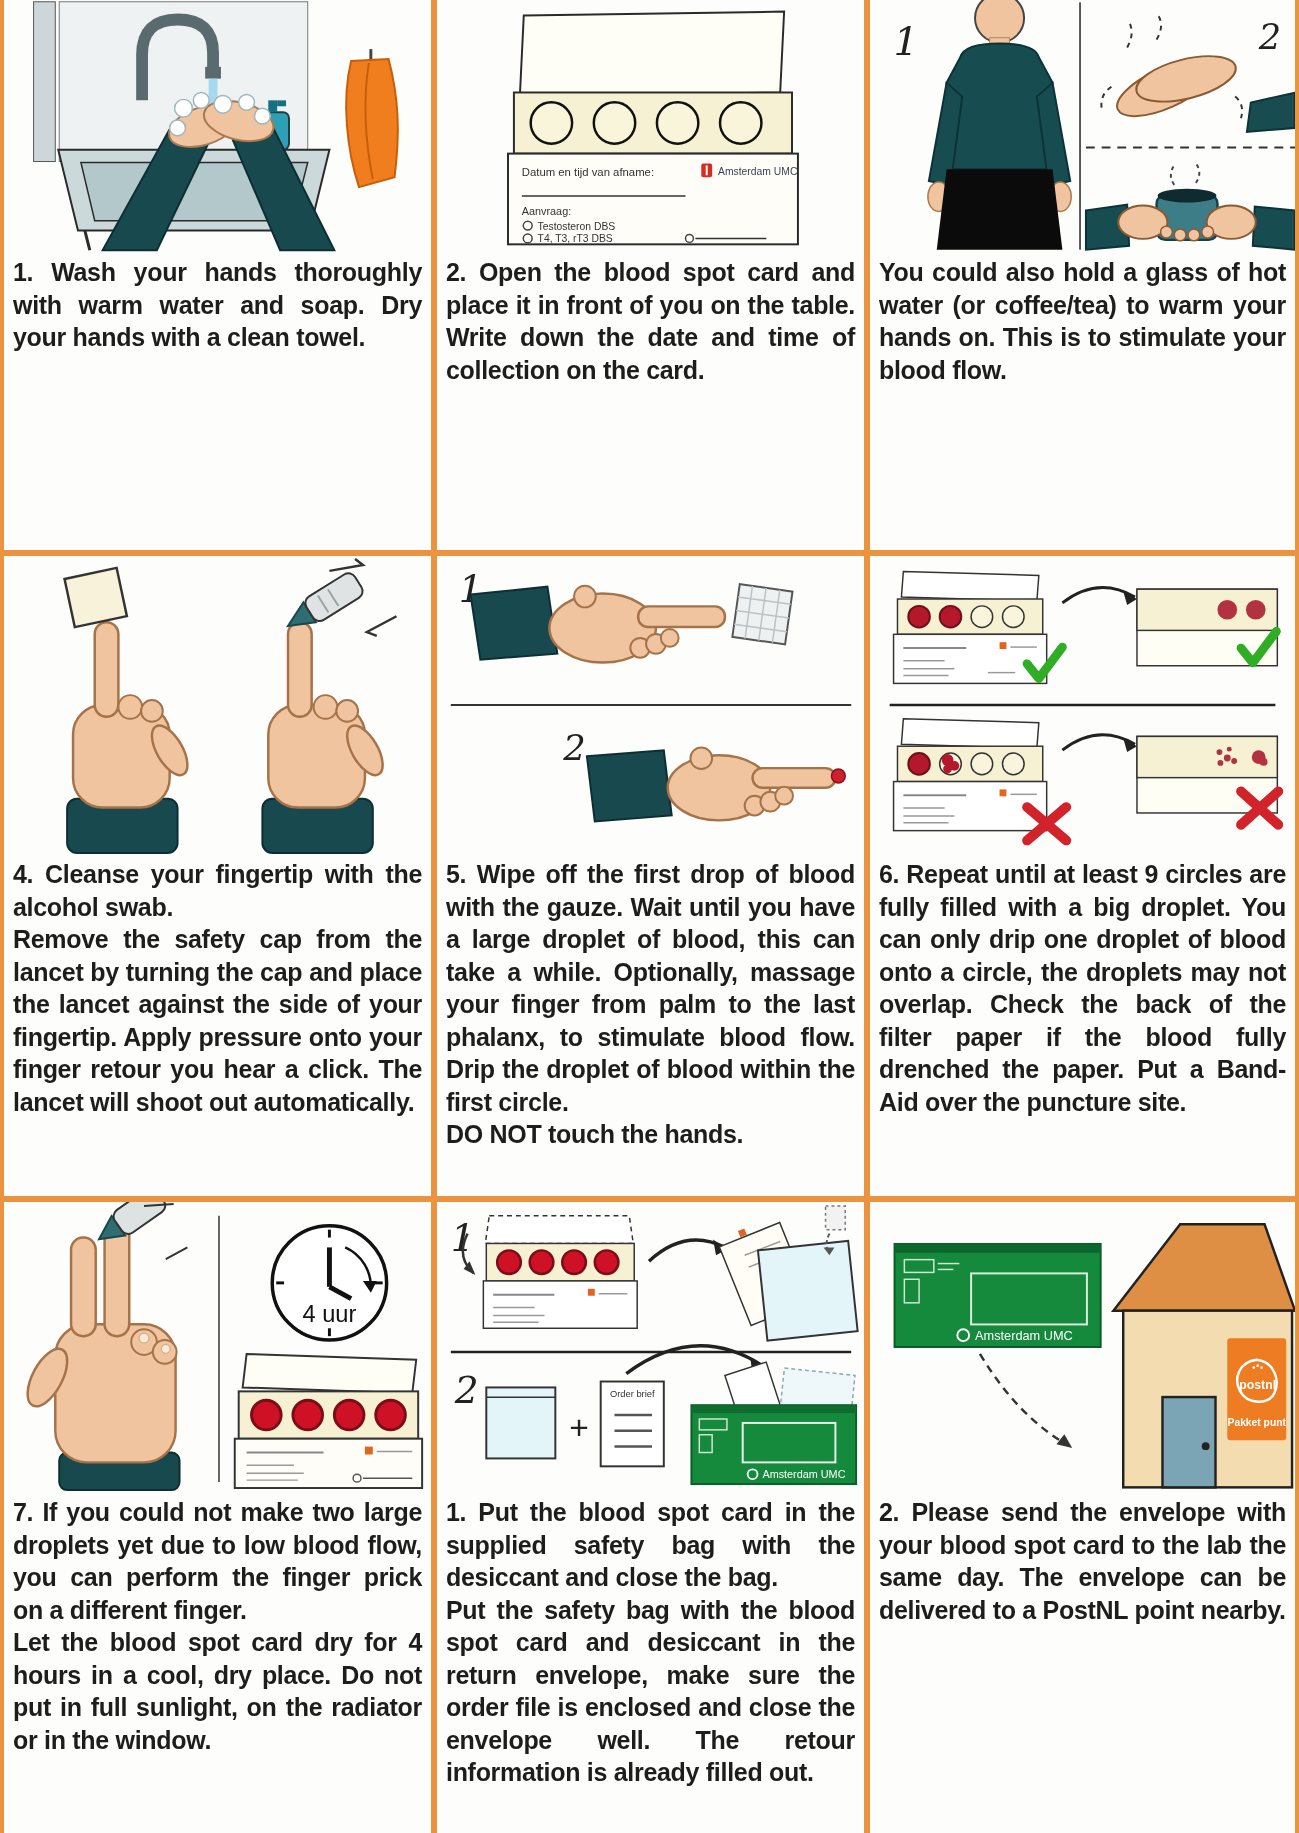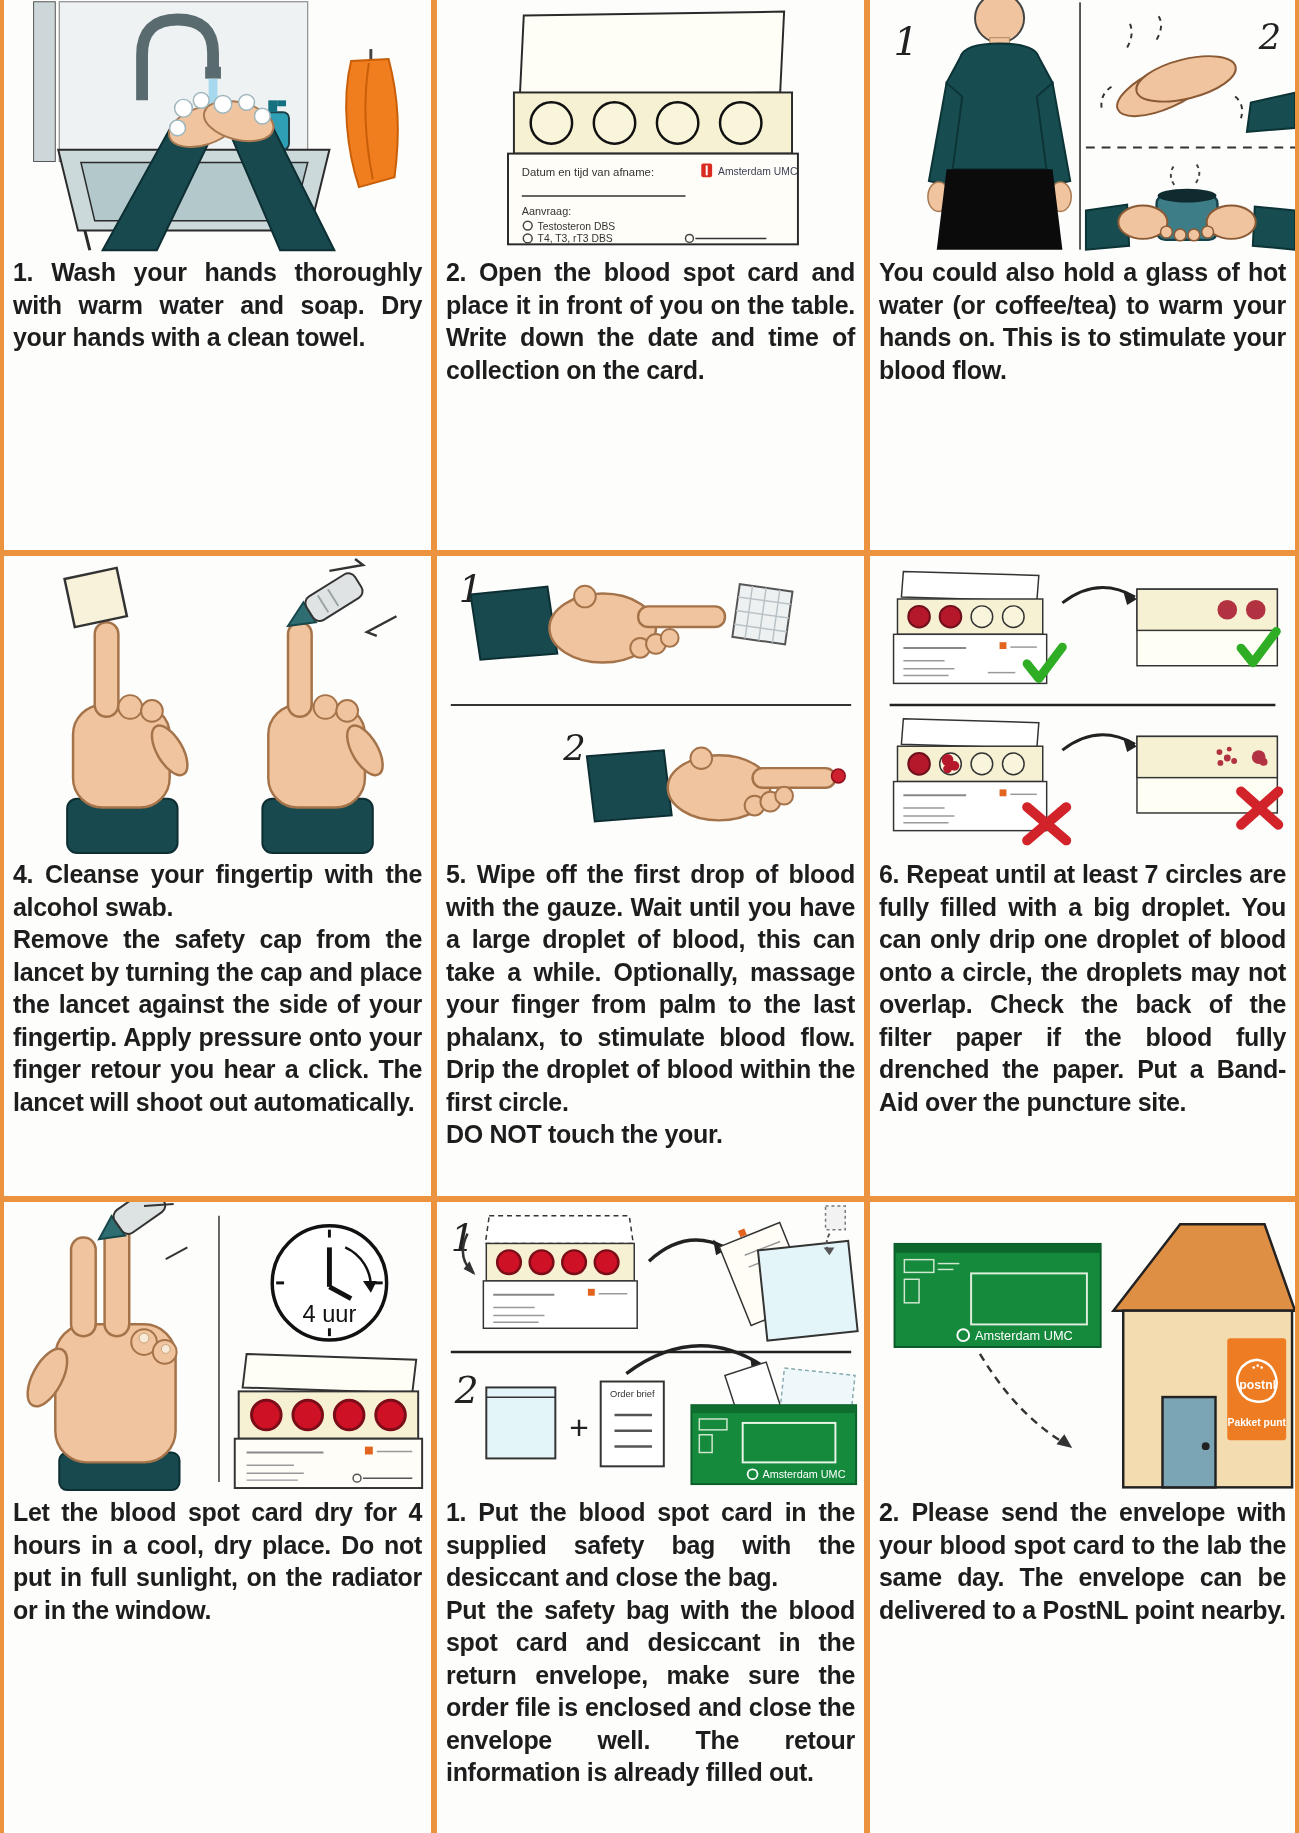--- a/index.html
+++ b/index.html
@@ -239,21 +239,21 @@
               <circle cx="338" cy="248" r="10"></circle>
               <circle cx="352" cy="242" r="9"></circle>
           </g>
           <circle cx="268" cy="204" r="11" fill="#f0c49e" stroke="#a5734a" stroke-width="2"></circle>
           <circle cx="407" cy="222" r="7" fill="#cf2030" stroke="#8e101c" stroke-width="1.5"></circle>
         </g>
       </svg>
     </div>
     <div class="txt">
       <p>5.  Wipe off the first drop of blood with the gauze. Wait until you have a large droplet of blood, this can take a while. Optionally, massage your finger from palm to the last phalanx, to stimulate blood flow. Drip the droplet of blood within the first circle.</p>
-      <p>DO NOT touch the your.</p>
+      <p>DO NOT touch the hands.</p>
     </div>
   </div>
 
   <div class="panel r2">
     <div class="ill">
       <svg viewBox="0 0 433 300">
         <g transform="translate(20,12)">
           <g>
             <polygon points="14,2 152,6 150,32 12,28" fill="#fff" stroke="#333" stroke-width="1.5"></polygon>
             <rect x="8" y="30" width="148" height="36" fill="#f6f1d3" stroke="#333" stroke-width="1.5"></rect>
@@ -323,21 +323,21 @@
             <circle cx="129" cy="44" r="4" fill="#b23242"></circle>
             <g stroke="#d2222a" stroke-width="10" stroke-linecap="round">
               <line x1="106" y1="74" x2="144" y2="108"></line>
                 <line x1="144" y1="74" x2="106" y2="108"></line>
             </g>
           </g>
         </g>
       </svg>
     </div>
     <div class="txt">
-      <p>6.  Repeat until at least 7 circles are fully filled with a big droplet. You can only drip one droplet of blood onto a circle, the droplets may not overlap. Check the back of the filter paper if the blood fully drenched the paper. Put a Band-Aid over the puncture site.</p>
+      <p>6.  Repeat until at least 9 circles are fully filled with a big droplet. You can only drip one droplet of blood onto a circle, the droplets may not overlap. Check the back of the filter paper if the blood fully drenched the paper. Put a Band-Aid over the puncture site.</p>
     </div>
   </div>
 
   <div class="panel r3">
     <div class="ill">
       <svg viewBox="0 0 433 290">
         <g>
           <rect x="56" y="252" width="122" height="38" rx="8" fill="#17494e" stroke="#0d2f33" stroke-width="2"></rect>
           <rect x="52" y="122" width="122" height="140" rx="32" fill="#f0c49e" stroke="#a5734a" stroke-width="2.5"></rect>
           <ellipse cx="44" cy="176" rx="15" ry="32" transform="rotate(28 44 176)" fill="#f0c49e" stroke="#a5734a" stroke-width="2.5"></ellipse>
@@ -384,20 +384,21 @@
           <line x1="140" y1="99" x2="176" y2="99" stroke="#999" stroke-width="1.5"></line>
           <line x1="8" y1="113" x2="56" y2="113" stroke="#999" stroke-width="1.5"></line>
           <line x1="8" y1="121" x2="66" y2="121" stroke="#999" stroke-width="1.5"></line>
           <line x1="8" y1="128" x2="60" y2="128" stroke="#999" stroke-width="1.5"></line>
           <circle cx="120" cy="126" r="4" fill="none" stroke="#555" stroke-width="1.5"></circle>
           <line x1="126" y1="126" x2="176" y2="126" stroke="#555" stroke-width="1.5"></line>
         </g>
       </svg>
     </div>
     <div class="txt">
+      <p>7.  If you could not make two large droplets yet due to low blood flow, you can perform the finger prick on a different finger.</p>
       <p>Let the blood spot card dry for 4 hours in a cool, dry place. Do not put in full sunlight, on the radiator or in the window.</p>
     </div>
   </div>
 
   <div class="panel r3">
     <div class="ill">
       <svg viewBox="0 0 433 290">
         <text x="14" y="48" font-size="38" class="hand-num" fill="#222">1</text>
         <g transform="translate(45,12)">
           <polygon points="8,0 150,0 154,28 4,28" fill="#fff" stroke="#333" stroke-width="1.5" stroke-dasharray="5,4"></polygon>

